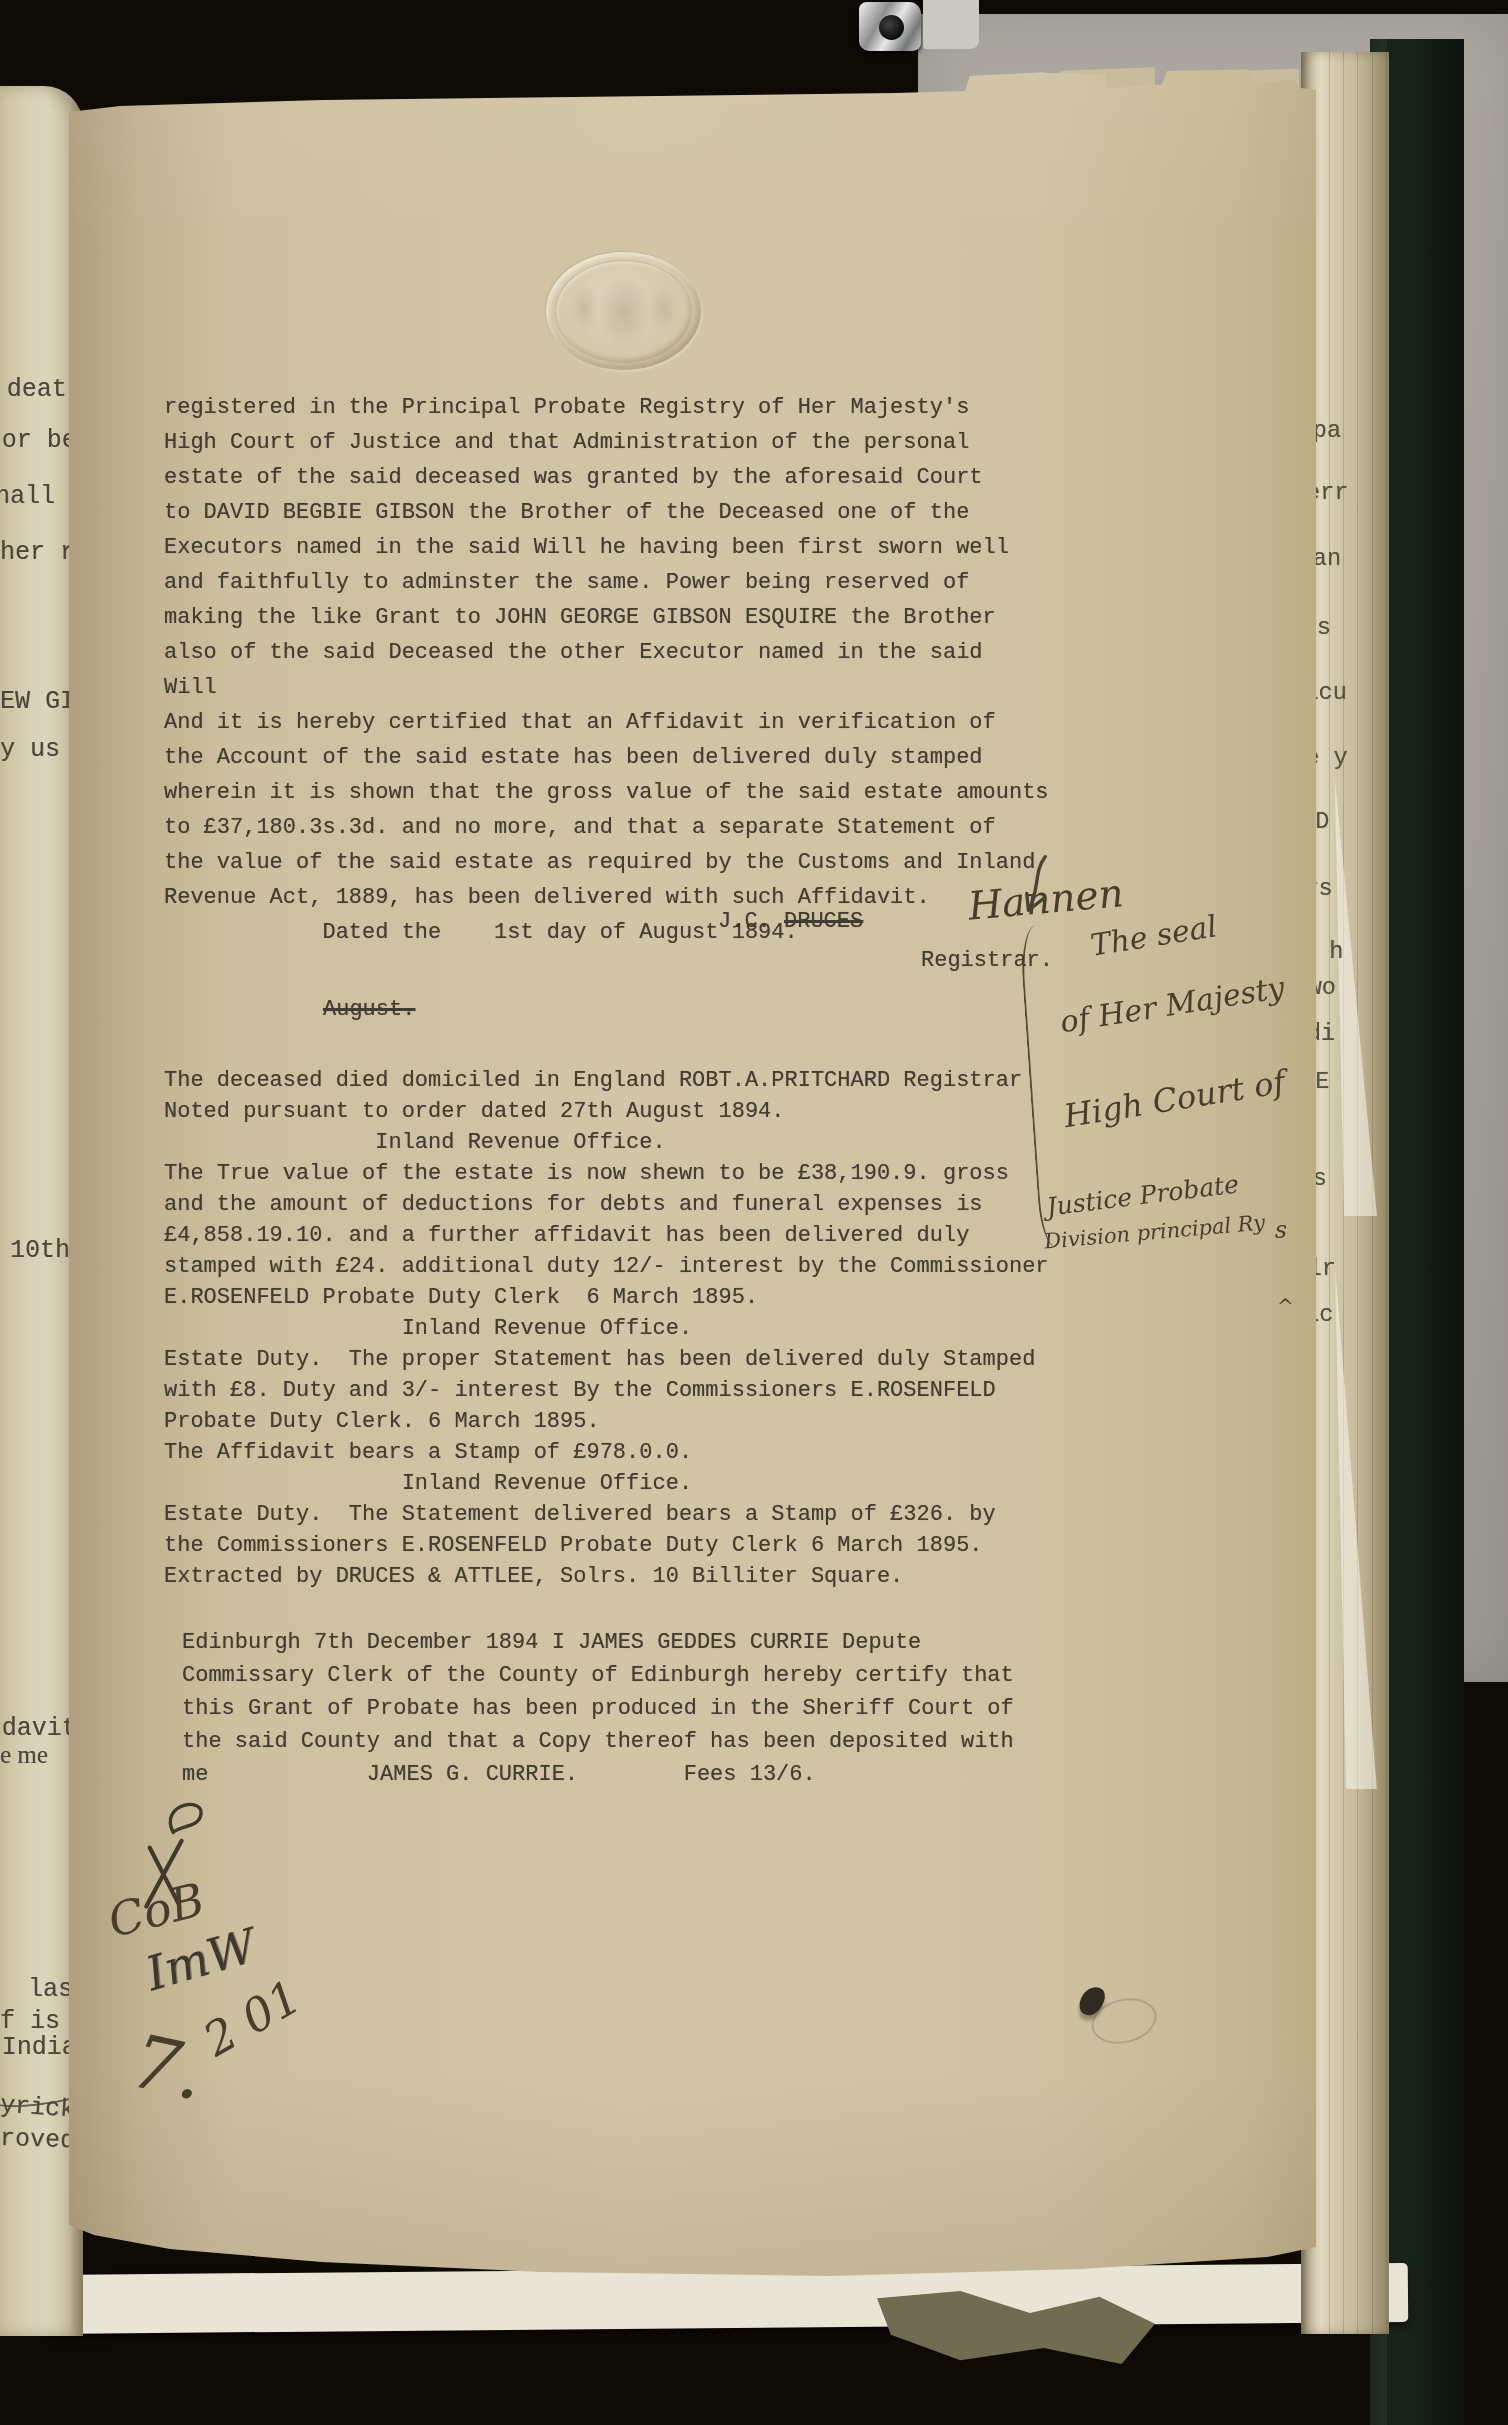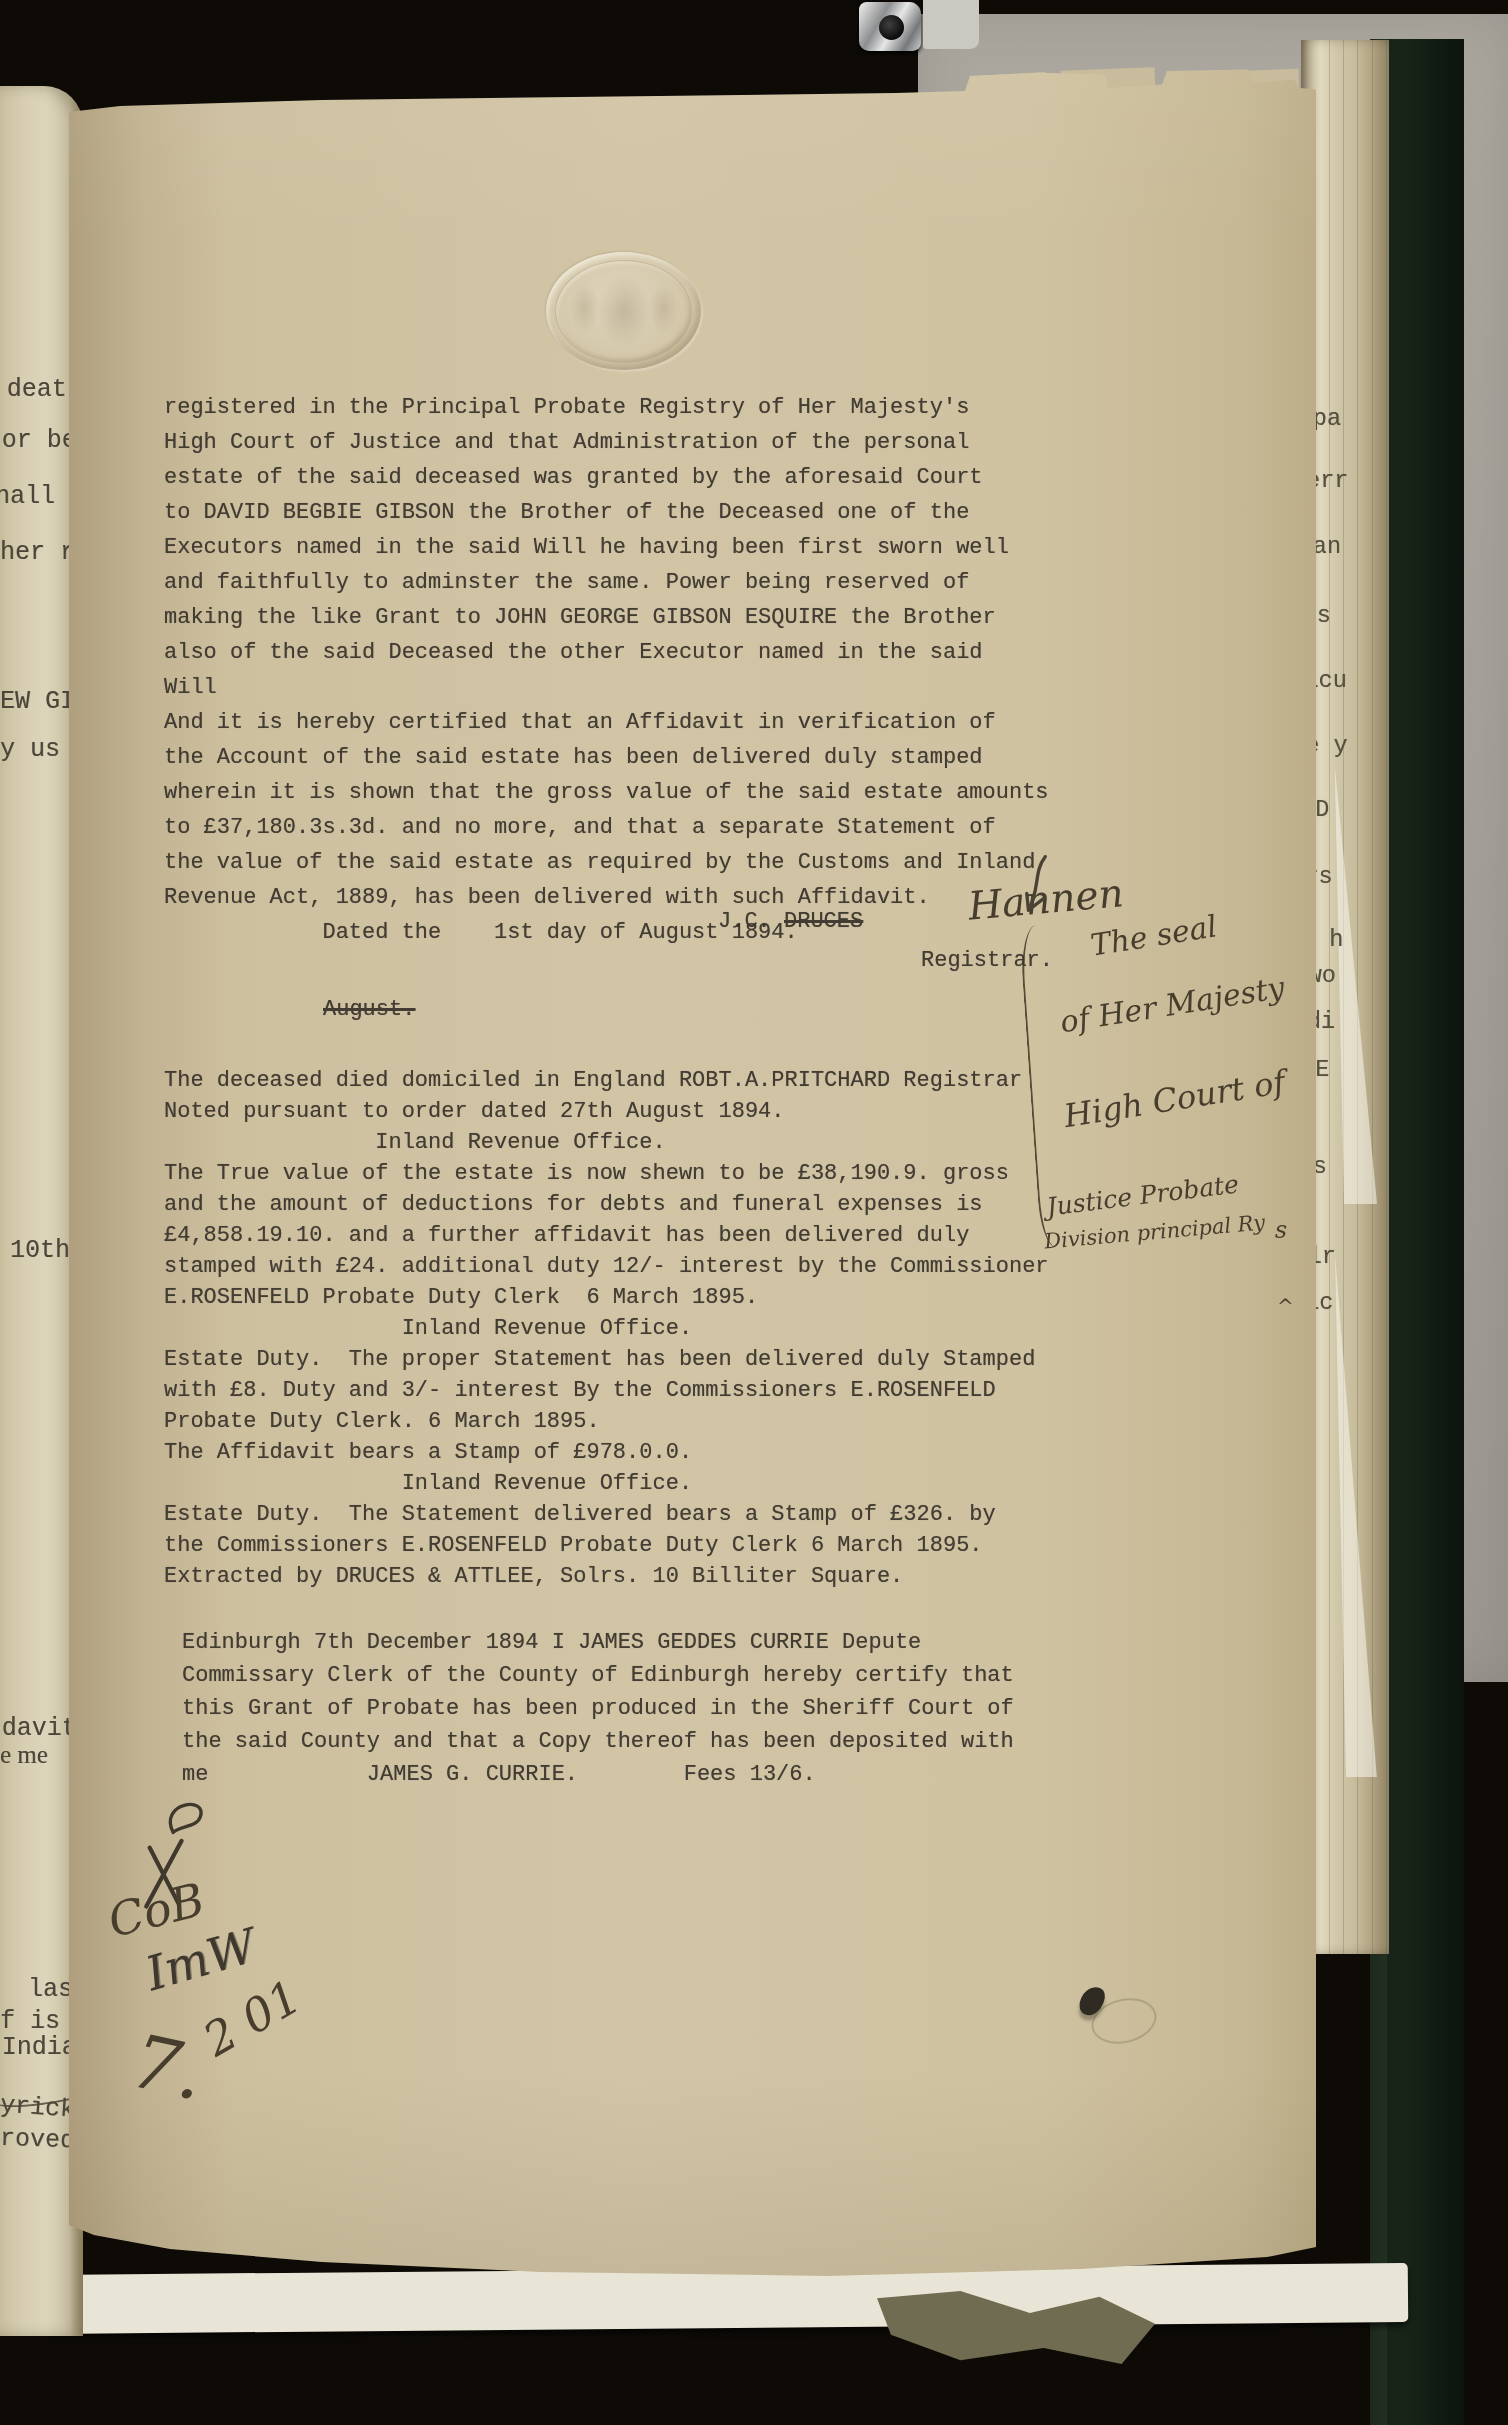--- a/index.html
+++ b/index.html
@@ -24,21 +24,21 @@
 
   
   .screw-body{left:859px;top:1.7px;width:62px;height:49px;border-radius:7.6px 11.8px 8.4px 10px;
     background:linear-gradient(120deg,#f1f1ef 0%,#8e8f91 35%,#e5e6e5 55%,#77787a 80%,#ced0d0 100%);
     box-shadow:0 1.7px 4.2px #000;}
   .screw-hole{left:879px;top:15px;width:25px;height:25px;border-radius:50%;
     background:radial-gradient(circle at 40% 38%,#404040,#0b0b0b 70%);}
   .screw-paper{left:923px;top:0;width:56px;height:49px;background:#c9c9c1;border-radius:0 0 8.4px 3.4px;}
 
   
-  .stack{left:1301px;top:40px;width:88px;height:1914px;overflow:hidden;
+  .stack{left:1301px;top:52px;width:88px;height:2282px;overflow:hidden;
     background:linear-gradient(90deg,#b7ab8b 0,#d7ceb1 8%,#e2dbc0 22%,#d1c7a9 40%,#c8be9e 60%,#b2a584 80%,#8e8363 100%);
     box-shadow:inset 10px 0 13.5px -4.2px rgba(40,30,14,.55);}
   .stack-lines{left:0;top:0;width:88px;height:2282px;
     background:repeating-linear-gradient(90deg,transparent 0 13.5px,rgba(95,85,60,.28) 13.5px 14.3px);}
   .stack-hl{background:rgba(250,248,238,.55);}
   .edge-frag{position:absolute;font-family:"Liberation Mono",monospace;font-size:23.6px;
     color:#55503f;white-space:pre;text-shadow:0 0 0.8px rgba(80,72,55,.5);}
 
   
   .left-page{left:0;top:86px;width:83px;height:2250px;overflow:hidden;

